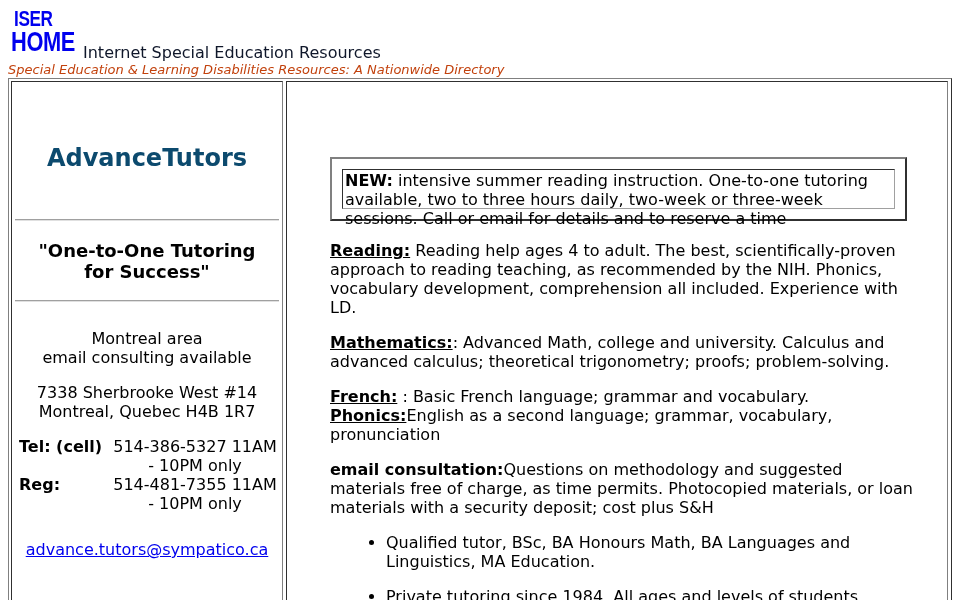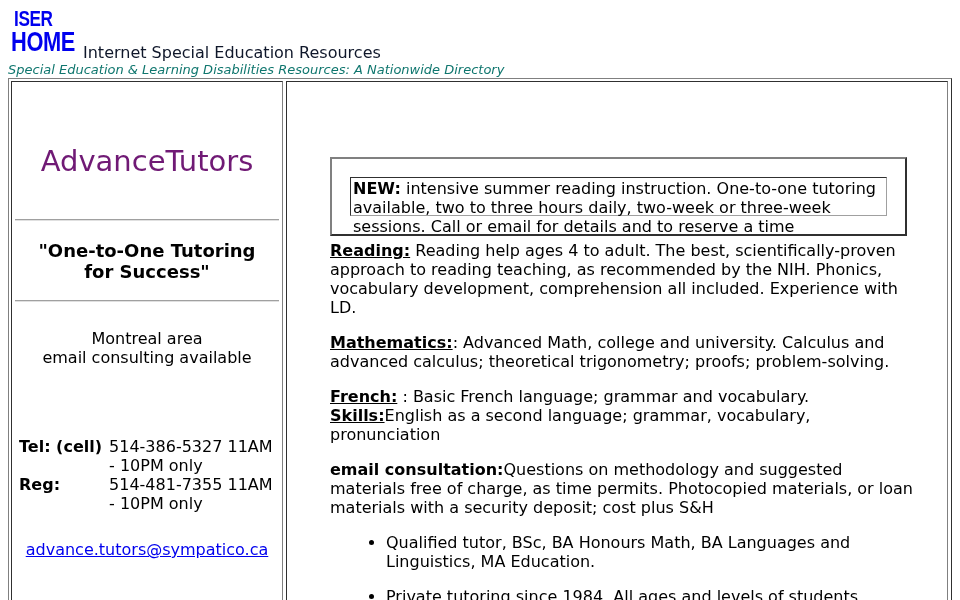--- a/index.html
+++ b/index.html
@@ -20,21 +20,21 @@
     letter-spacing: -0.5px;
   }
   .logo .l1 { font-size: 22px; display: block; padding-left: 4px; }
   .logo .l2 { font-size: 28px; display: block; line-height: 26px; }
   .site-title {
     position: absolute; left: 83px; top: 43px;
     color: #0f172a; font-size: 16px;
   }
   .tagline {
     position: absolute; left: 8px; top: 62px;
-    color: #0f766e; font-style: italic; font-size: 13px;
+    color: #c2410c; font-style: italic; font-size: 13px;
   }
   .main-table {
     position: absolute; left: 8px; top: 78px;
     width: 944px; height: 540px;
     border: 1px solid #808080;
     border-right-color: #303030; border-bottom-color: #303030;
     box-sizing: border-box;
   }
   .left-cell {
     position: absolute; left: 2px; top: 2px;
@@ -46,21 +46,21 @@
   }
   .right-cell {
     position: absolute; left: 277px; top: 2px;
     width: 662px; height: 540px;
     border: 1px solid #303030;
     border-right-color: #808080; border-bottom-color: #808080;
     box-sizing: border-box;
   }
   .brand {
     position: absolute; left: 0; right: 0; top: 62px;
-    font-size: 29px; font-weight: normal; color: #701a75;
+    font-size: 24px; font-weight: bold; color: #0c4a6e;
   }
   .hr {
     position: absolute; left: 3px; right: 3px; height: 0;
     border-top: 1px solid #a0a0a0; border-bottom: 1px solid #e0e0e0;
   }
   .slogan {
     position: absolute; left: 0; right: 0; top: 158px;
     font-size: 18px; font-weight: bold; line-height: 21px;
   }
   .area {
@@ -70,38 +70,38 @@
   .addr {
     position: absolute; left: 0; right: 0; top: 301px;
     line-height: 19px;
   }
   .phones {
     position: absolute; left: 6px; top: 355px;
     border-collapse: collapse; line-height: 19px;
   }
   .phones td { padding: 0 1px; vertical-align: top; }
   .phones td.lbl { text-align: left; font-weight: bold; white-space: nowrap; padding-right: 6px; }
-  .phones td.val { text-align: left; }
+  .phones td.val { text-align: center; }
   .emails {
     position: absolute; left: 0; right: 0; top: 447px;
     line-height: 19px;
     margin-top: 11px;
   }
   .emails a { color: #0000ee; text-decoration: underline; display: block; }
   .page-title {
     position: absolute; left: 20px; right: 20px; top: 4px;
     text-align: center; font-size: 23px; font-weight: bold; font-style: italic;
     color: #330099; line-height: 28px;
   }
   .new-box {
     position: absolute; left: 43px; top: 75px;
-    width: 577px; height: 79px;
+    width: 577px; height: 64px;
     border: 2px solid #808080;
     border-right-color: #303030; border-bottom-color: #303030;
-    box-sizing: border-box; padding: 18px;
+    box-sizing: border-box; padding: 10px;
   }
   .new-inner {
     width: 100%; height: 100%; box-sizing: border-box;
     border: 1px solid #303030;
     border-right-color: #a0a0a0; border-bottom-color: #a0a0a0;
     padding: 1px 2px; line-height: 19px;
   }
   .content {
     position: absolute; left: 43px; top: 159px; width: 585px;
     line-height: 19px;
@@ -129,20 +129,24 @@
     <div class="hr" style="top:137px"></div>
     <div class="slogan">
       <div>"One-to-One Tutoring</div>
       <div>for Success"</div>
     </div>
     <div class="hr" style="top:218px"></div>
     <div class="area">
       <div>Montreal area</div>
       <div>email consulting available</div>
     </div>
+    <div class="addr">
+      <div>7338 Sherbrooke West #14</div>
+      <div>Montreal, Quebec H4B 1R7</div>
+    </div>
     <table class="phones">
       <tbody>
           <tr>
         <td class="lbl">Tel: (cell)</td>
         <td class="val">514-386-5327 11AM - 10PM only</td>
       </tr>
       <tr>
         <td class="lbl">Reg:</td>
         <td class="val">514-481-7355 11AM - 10PM only</td>
       </tr>
@@ -153,21 +157,21 @@
     </div>
   </div>
 
   <div class="right-cell">
     <div class="new-box">
       <div class="new-inner"><b>NEW:</b><span> intensive summer reading instruction. One-to-one tutoring available, two to three hours daily, two-week or three-week sessions. Call or email for details and to reserve a time</span></div>
     </div>
     <div class="content">
       <p><b class="u">Reading:</b><span> Reading help ages 4 to adult. The best, scientifically-proven approach to reading teaching, as recommended by the NIH. Phonics, vocabulary development, comprehension all included. Experience with LD.</span></p>
       <p><b class="u">Mathematics:</b><span>: Advanced Math, college and university. Calculus and advanced calculus; theoretical trigonometry; proofs; problem-solving.</span></p>
-      <p><b class="u">French:</b><span> : Basic French language; grammar and vocabulary.</span><br><b class="u">Skills:</b><span>English as a second language; grammar, vocabulary, pronunciation</span></p>
+      <p><b class="u">French:</b><span> : Basic French language; grammar and vocabulary.</span><br><b class="u">Phonics:</b><span>English as a second language; grammar, vocabulary, pronunciation</span></p>
       <p><b>email consultation:</b><span>Questions on methodology and suggested materials free of charge, as time permits. Photocopied materials, or loan materials with a security deposit; cost plus S&amp;H</span></p>
       <ul>
         <li>Qualified tutor, BSc, BA Honours Math, BA Languages and Linguistics, MA Education.</li>
         <li>Private tutoring since 1984. All ages and levels of students. Experience with LD.</li>
       </ul>
     </div>
   </div>
 </div>
 
 </body></html>

